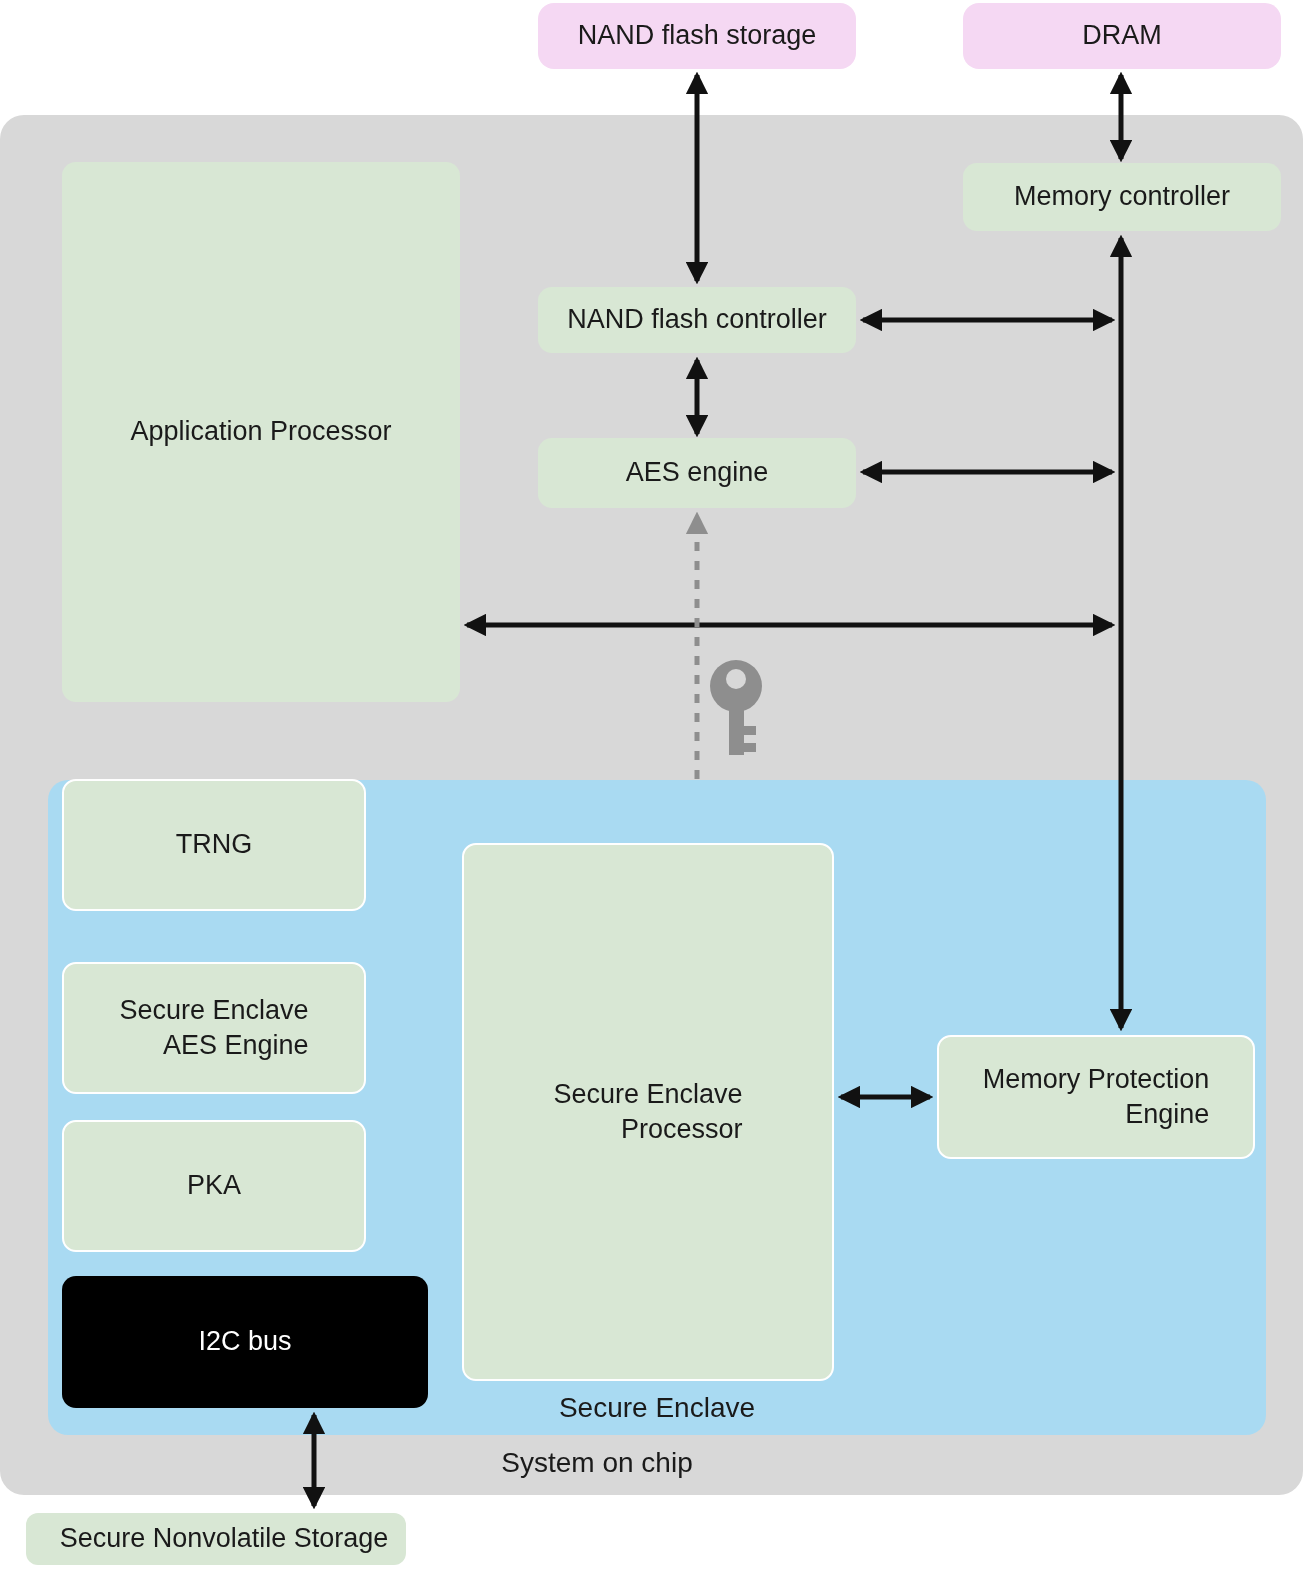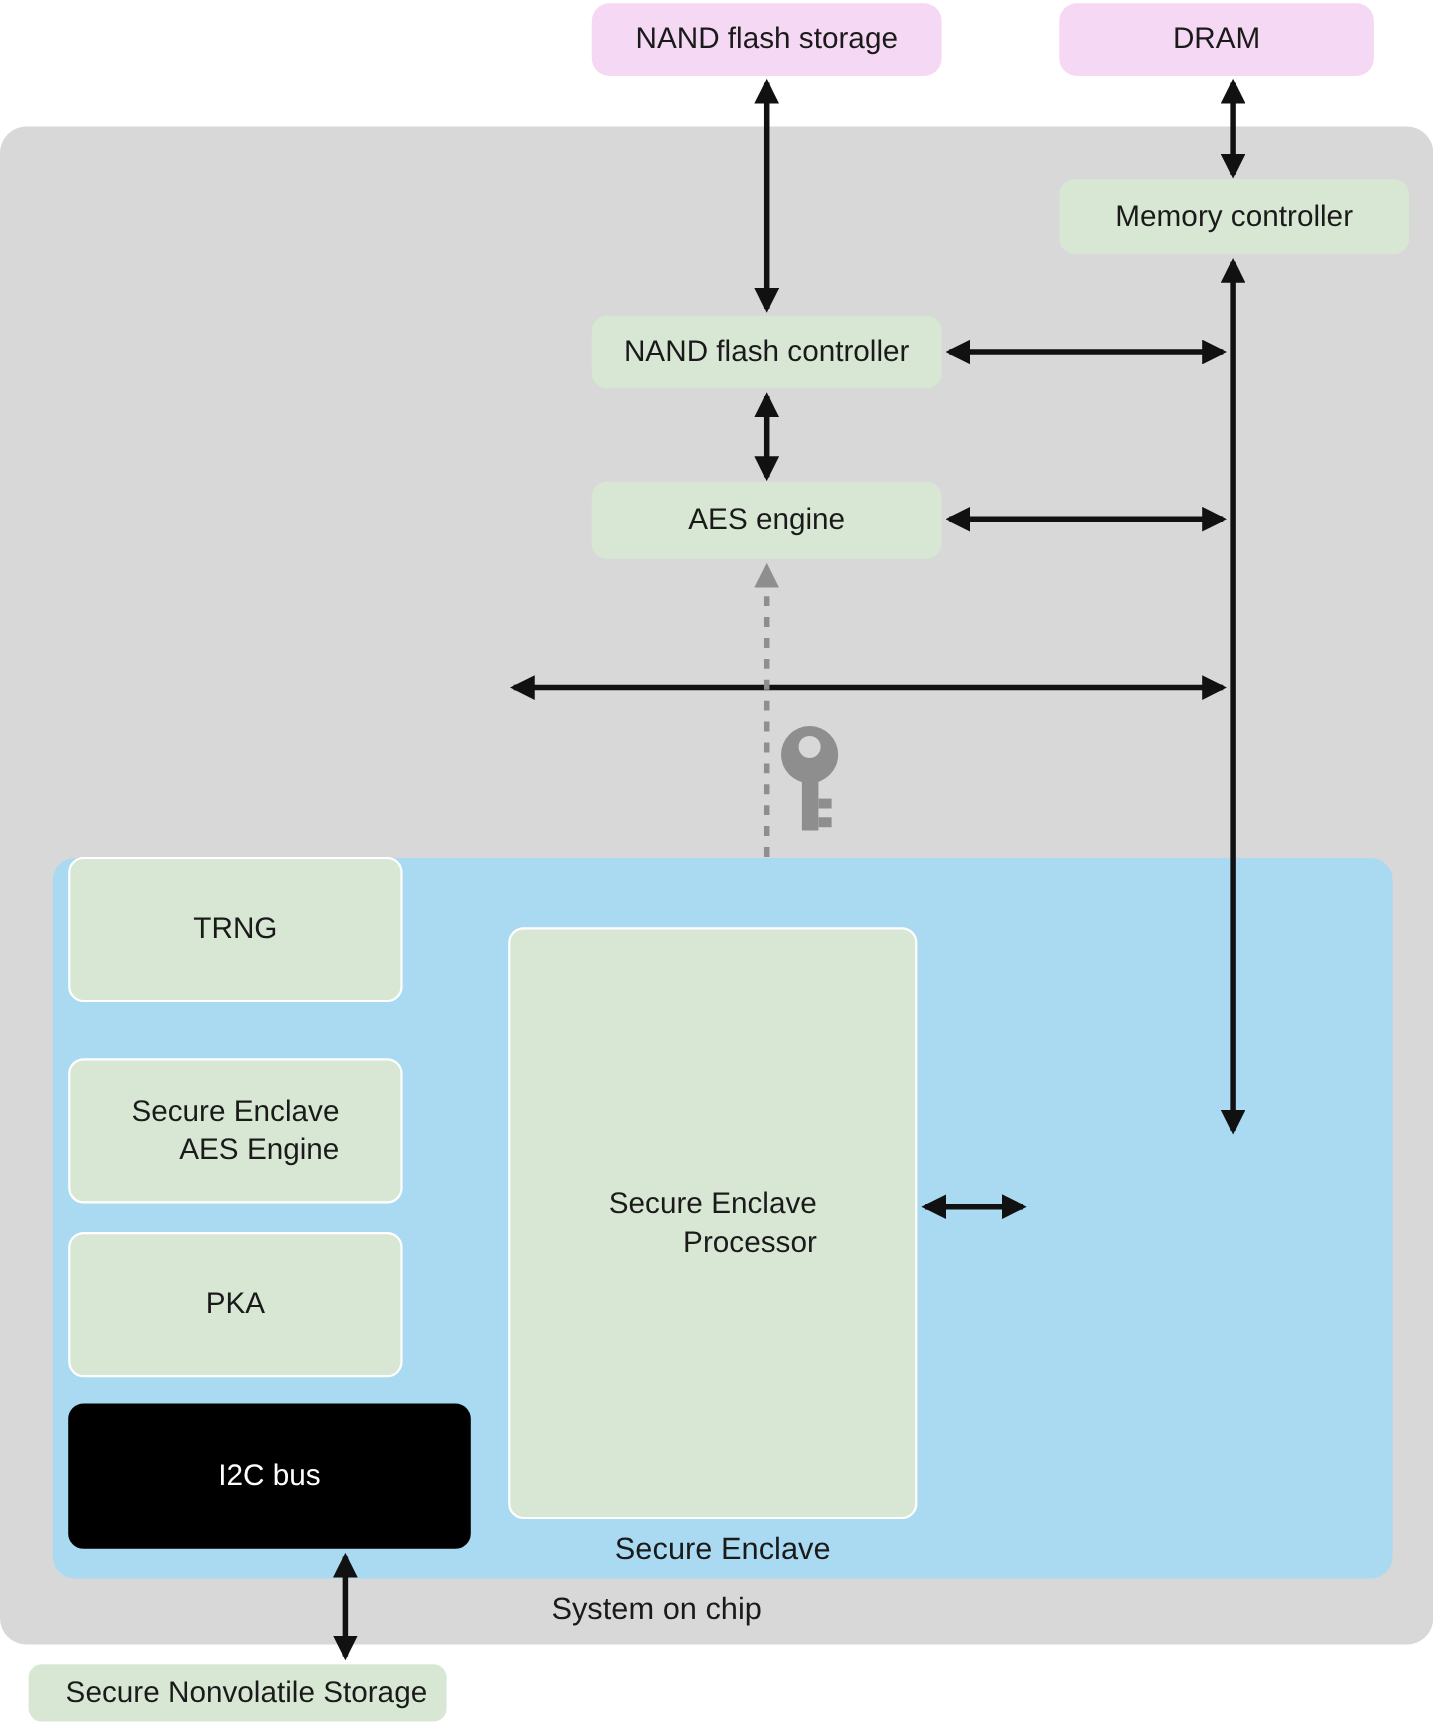--- a/index.html
+++ b/index.html
@@ -45,21 +45,21 @@
     border-radius: 14px;
     color: var(--text, #1a1a1a);
   }
   .node span { white-space: pre-line; }
   .green { background: var(--component-bg, #d8e7d4); }
   .pink  { background: var(--external-box-bg, #f5d8f3); border-radius: 16px; }
   .black { background: var(--i2c-bg, #000000); color: var(--i2c-text, #ffffff); }
   .bordered { border: 2.5px solid #ffffff; }
 
   .n-nand-storage { left: 538px; top: 3px;    width: 318px; height: 66px; }
-  .n-dram         { left: 963px; top: 3px;    width: 286px; height: 66px; }
+  .n-dram         { left: 963px; top: 3px;    width: 318px; height: 66px; }
   .n-app          { left: 62px;  top: 162px;  width: 398px; height: 540px; }
   .n-memctl       { left: 963px; top: 163px;  width: 318px; height: 68px; }
   .n-nandctl      { left: 538px; top: 287px;  width: 318px; height: 66px; }
   .n-aes          { left: 538px; top: 438px;  width: 318px; height: 70px; }
   .n-trng         { left: 62px;  top: 779px;  width: 304px; height: 132px; }
   .n-seaes        { left: 62px;  top: 962px;  width: 304px; height: 132px; }
   .n-pka          { left: 62px;  top: 1120px; width: 304px; height: 132px; }
   .n-i2c          { left: 62px;  top: 1276px; width: 366px; height: 132px; }
   .n-sep          { left: 462px; top: 843px;  width: 372px; height: 538px; }
   .n-mpe          { left: 937px; top: 1035px; width: 318px; height: 124px; }
@@ -112,20 +112,23 @@
     </g>
   </svg>
 
   <div class="node pink n-nand-storage">
     <span>NAND flash storage</span>
   </div>
   <div class="node pink n-dram">
     <span>DRAM</span>
   </div>
 
+  <div class="node green n-app">
+    <span>Application Processor</span>
+  </div>
   <div class="node green n-nandctl">
     <span>NAND flash controller</span>
   </div>
   <div class="node green n-memctl">
     <span>Memory controller</span>
   </div>
   <div class="node green n-aes">
     <span>AES engine</span>
   </div>
 
@@ -139,20 +142,24 @@
   <div class="node green bordered n-pka">
     <span>PKA</span>
   </div>
   <div class="node black n-i2c">
     <span>I2C bus</span>
   </div>
   <div class="node green bordered n-sep">
     <span>Secure Enclave
 Processor</span>
   </div>
+  <div class="node green bordered n-mpe">
+    <span>Memory Protection
+Engine</span>
+  </div>
 
   <div class="node green n-snvs">
     <span>Secure Nonvolatile Storage</span>
   </div>
 
   <div class="region-label label-enclave">Secure Enclave</div>
   <div class="region-label label-soc">System on chip</div>
 
 </div>
 

